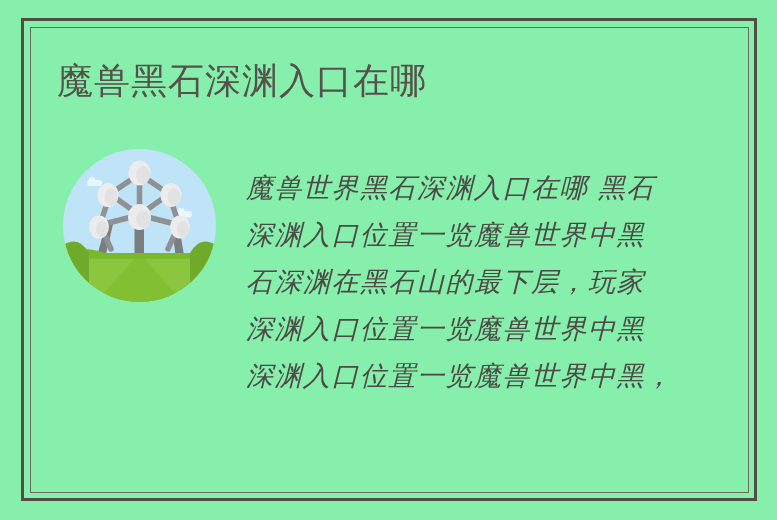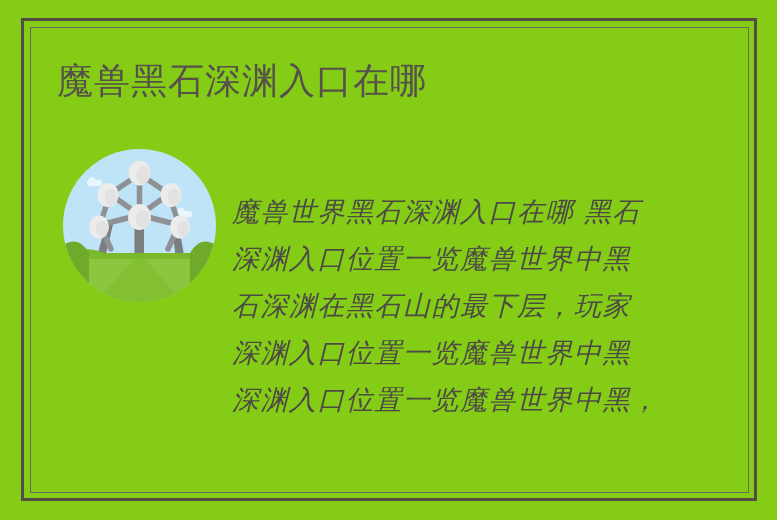--- a/index.html
+++ b/index.html
@@ -12,21 +12,21 @@
     height: 520px;
     background: #fcfcf7;
     font-family: "Liberation Sans", "DejaVu Sans", sans-serif;
     overflow: hidden;
   }
 
   .page {
     position: relative;
     width: 777px;
     height: 520px;
-    background: #84cc16;
+    background: #86efac;
     box-sizing: border-box;
   }
 
   
   .frame-outer {
     position: absolute;
     left: 21px;
     top: 18px;
     width: 736px;
     height: 483px;
@@ -78,24 +78,23 @@
   }
   .illustration svg {
     display: block;
     width: 153px;
     height: 153px;
   }
 
   
   .article-body {
     position: absolute;
-    left: 202px;
+    left: 216px;
     top: 137px;
     width: 428px;
-    margin-top: 24px;
   }
   .body-line {
     font-size: 27px;
     line-height: 47px;
     color: #4d4a45;
     letter-spacing: 1.5px;
     white-space: nowrap;
     font-family: "DejaVu Serif", "Liberation Serif", serif;
     font-style: italic;
     font-weight: 400;

